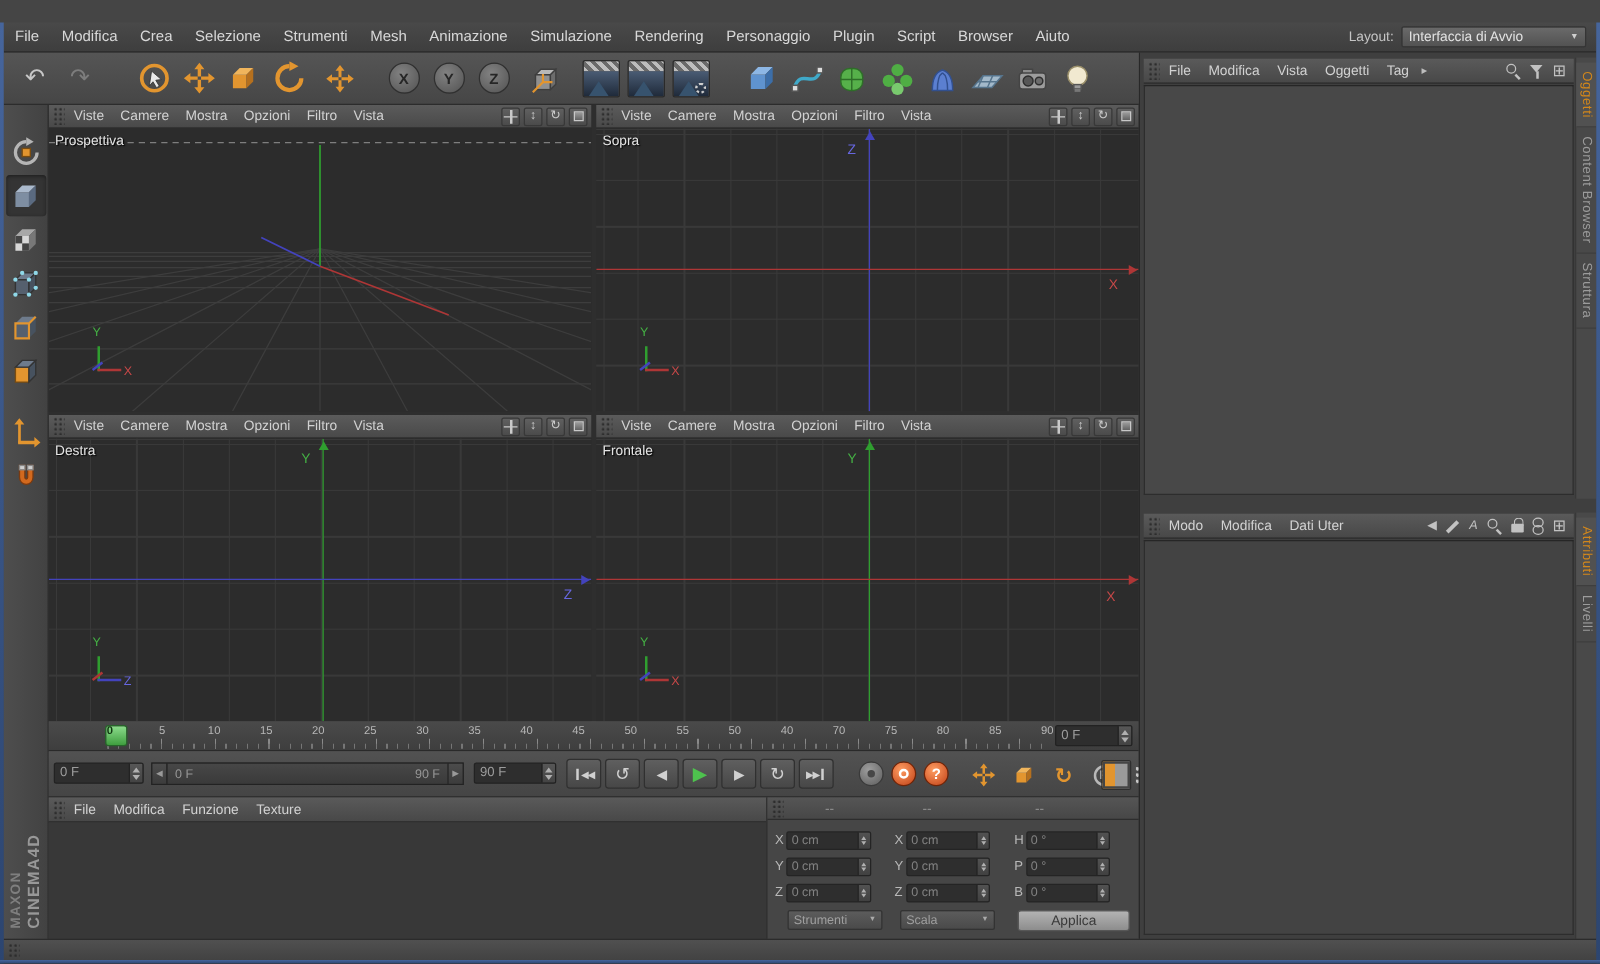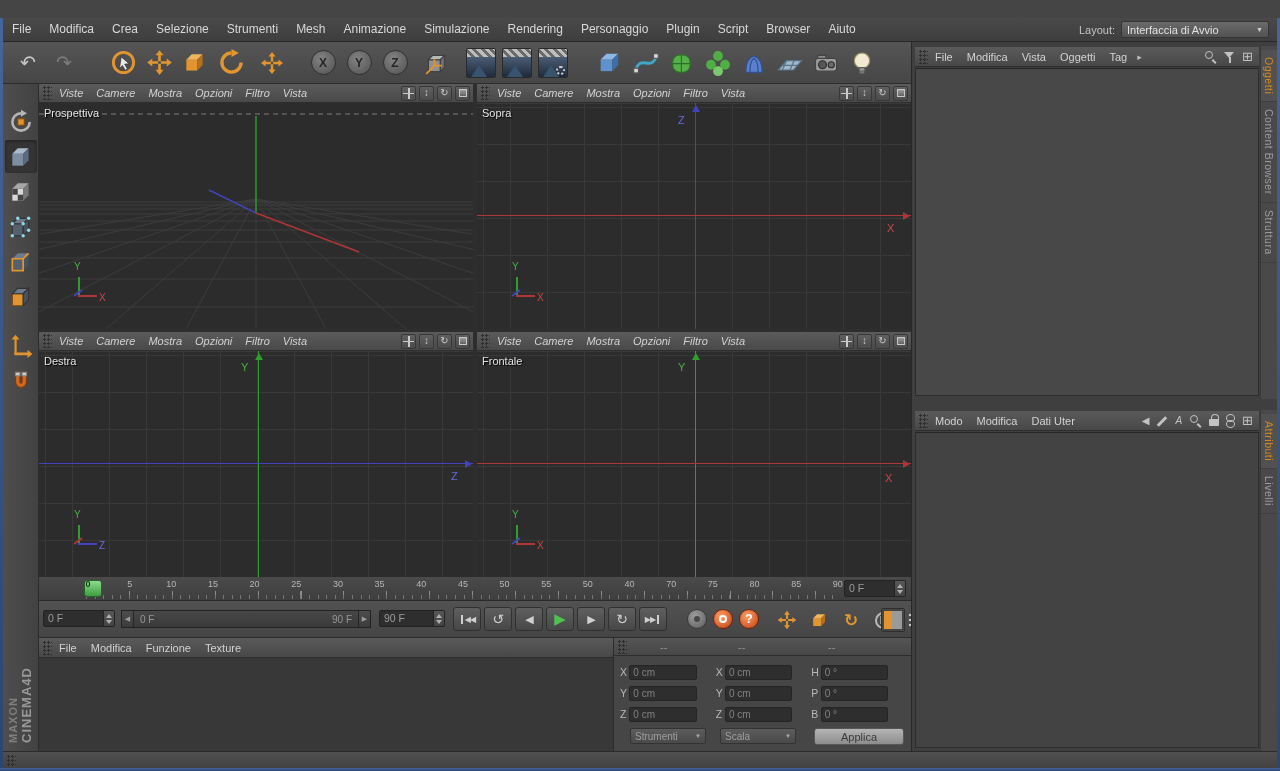--- a/index.html
+++ b/index.html
@@ -76,21 +76,21 @@
   .brand-product { font-size:13px; color:#989898; }
 
   
   #vpgrid { position:absolute; left:39px; top:84px; width:872px; height:493px; background:#2e2e2e; }
   .vp { position:absolute; width:434px; height:245px; background:#2c2c2c; }
   #vp0 { left:0; top:0; } #vp1 { left:438px; top:0; }
   #vp2 { left:0; top:248px; } #vp3 { left:438px; top:248px; }
   .vp-header { position:absolute; left:0; right:0; top:0; height:19px;
     background:linear-gradient(#5b5b5b,#494949); border-bottom:1px solid #2e2e2e;
     display:flex; align-items:center; font-size:11px; color:#d2d2d2; padding-left:4px; }
-  .vp-menu-item { margin-right:13px; white-space:nowrap;font-style:italic; }
+  .vp-menu-item { margin-right:13px; white-space:nowrap; }
   .vp-tools { margin-left:auto; display:flex; gap:3px; padding-right:3px; }
   .vp-tool { width:15px; height:15px; display:flex; align-items:center; justify-content:center;
     font-size:10px; color:#cacaca; background:linear-gradient(#606060,#4b4b4b);
     border:1px solid #383838; border-radius:2px; line-height:1; }
   .vp-tool .sq { width:8px; height:8px; border:1px solid #c8c8c8; background:linear-gradient(#9c9c9c,#626262); }
   .vp-tool .pan-cross { position:relative; width:11px; height:11px; }
   .pan-cross::before { content:""; position:absolute; left:5px; top:0; width:1.5px; height:11px; background:#cacaca; }
   .pan-cross::after { content:""; position:absolute; left:0; top:5px; width:11px; height:1.5px; background:#cacaca; }
   .vp-body { position:absolute; left:0; right:0; top:19px; bottom:0; overflow:hidden; background:#2c2c2c; }
   .grid-bg { background-color:#2c2c2c;
@@ -219,21 +219,21 @@
 
   
   #coords { position:absolute; left:613px; top:638px; width:298px; height:113px; background:#464646;
     border-left:1px solid #2c2c2c; z-index:20; }
   .coord-hdr { height:18px; display:flex; align-items:center; background:linear-gradient(#555,#474747);
     border-bottom:1px solid #2d2d2d; font-size:11px; color:#909090; }
   .coord-hdr .col { position:absolute; }
   .coord-row { position:absolute; left:6px; right:4px; height:16px; display:flex; align-items:center; }
   .clab { width:10px; font-size:10.5px; color:#b8b8b8; text-align:left; }
   .cfield { width:72px; height:15px; margin-right:19px; display:flex; background:#2e2e2e;
-    border:1px solid #242424; border-radius:2px; overflow:hidden;flex-direction:column; }
+    border:1px solid #242424; border-radius:2px; overflow:hidden; }
   .cfield .val { flex:1; font-size:10px; color:#828282; line-height:13px; padding:0 3px; white-space:nowrap; }
   .cfield .ctl { width:10px; background:linear-gradient(#525252,#414141); border-left:1px solid #242424;
     display:flex; flex-direction:column; align-items:center; justify-content:center; gap:1px; }
   .cfield .ctl .tri-up { border-left-width:2.5px; border-right-width:2.5px; border-bottom-width:3px; }
   .cfield .ctl .tri-dn { border-left-width:2.5px; border-right-width:2.5px; border-top-width:3px; }
   .csel { position:absolute; width:76px; height:16px; background:linear-gradient(#5c5c5c,#4a4a4a);
     border:1px solid #333; border-radius:2px; display:flex; align-items:center; font-size:10px;
     color:#9f9f9f; padding:0 4px; }
   .csel .dd-arrow { margin-left:auto; font-size:6px; color:#aaa; }
   .apply-btn { position:absolute; width:90px; height:17px; background:linear-gradient(#b4b4b4,#8d8d8d);

